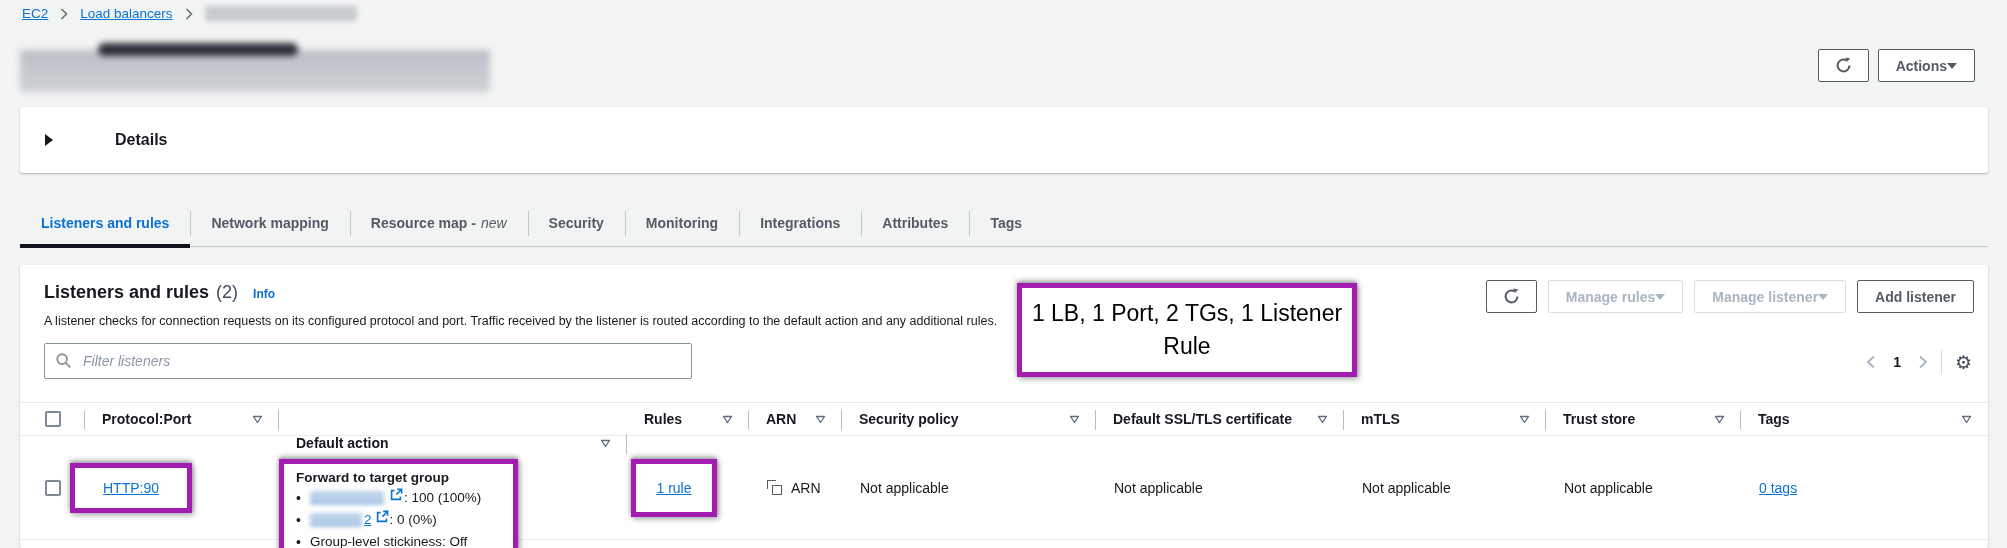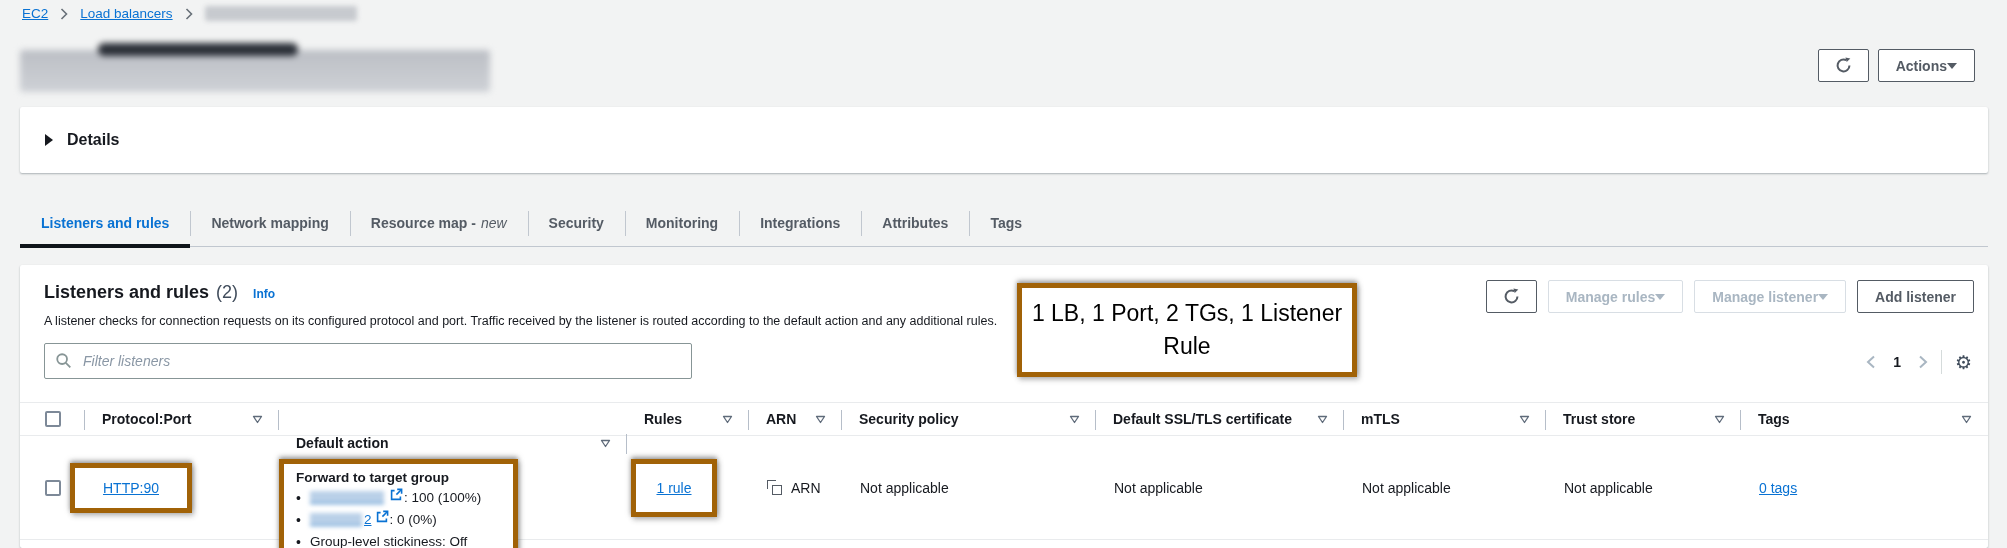--- a/index.html
+++ b/index.html
@@ -19,21 +19,21 @@
 
   
   .btn { display:inline-flex; align-items:center; justify-content:center; height:33px; padding:0 17px;
          background:#fff; border:1px solid #545b64; border-radius:2px; font-size:14px; font-weight:700; color:#545b64; cursor:pointer; white-space:nowrap; }
   .btn.icon-only { width:51px; padding:0; }
   .btn.disabled { color:#a9b6c2; border-color:#d8dee4; cursor:default; }
   .caret { width:0; height:0; border-left:5px solid transparent; border-right:5px solid transparent; border-top:6px solid currentColor; margin-top:1px; }
 
   
   .card { position:absolute; left:20px; width:1968px; background:#fff; border-radius:2px; box-shadow:0 1px 2px rgba(0,28,36,.3); }
-  .details-card { top:107px; height:66px; display:flex; align-items:center; padding:0 25px; }
+  .details-card { top:107px; height:66px; display:flex; align-items:center; padding:0 25px;gap:48px; }
   .details-title { font-size:16px; font-weight:700; margin-left:14px; }
   .tri-right { width:0; height:0; border-top:6px solid transparent; border-bottom:6px solid transparent; border-left:8px solid #16191f; }
 
   
   .tabs { position:absolute; left:20px; top:200px; width:1968px; height:47px; display:flex; border-bottom:1px solid #c1c7cf; }
   .tab { position:relative; display:flex; align-items:center; padding:0 21px; font-size:14px; font-weight:700; color:#545b64; cursor:pointer; white-space:nowrap; }
   .tab:not(:first-child)::before { content:''; position:absolute; left:0; top:11px; height:25px; width:1px; background:#c1c7cf; }
   .tab.active { color:#0972d3; }
   .tab.active::after { content:''; position:absolute; left:0; right:0; bottom:-2px; height:4px; background:#0f141a; }
   .tab .new { font-style:italic; font-weight:400; margin-left:5px; color:#545b64; }
@@ -74,21 +74,21 @@
   .c-arn  { width:93px;  }
   .c-sp   { width:254px; }
   .c-ssl  { width:248px; }
   .c-mtls { width:202px; }
   .c-ts   { width:195px; }
   .c-tags { width:247px; }
   .cb { width:16px; height:16px; border:2px solid #7d8998; border-radius:2px; background:#fff; cursor:pointer; }
   a.cell-link { color:#0972d3; text-decoration:underline; cursor:pointer; }
 
   
-  .redbox { border:5px solid #a16207; background:#fff; box-shadow:0 -2px 5px rgba(60,60,60,.55), 2px 3px 5px rgba(60,60,60,.3); }
+  .redbox { border:5px solid #a21caf; background:#fff; box-shadow:0 -2px 5px rgba(60,60,60,.55), 2px 3px 5px rgba(60,60,60,.3); }
   .pp-box { margin-left:-15px; width:122px; height:50px; display:flex; align-items:center; justify-content:center; padding:0; }
   .da-box { width:239px; padding:6px 10px 8px 12px; }
   .rule-box { margin-left:4px; width:86px; height:58px; display:flex; align-items:center; justify-content:center; }
 
   .da-title { font-size:13.5px; font-weight:700; margin-bottom:3px; }
   .da-list { list-style:none; }
   .da-list li { position:relative; padding-left:14px; font-size:13.5px; line-height:20px; margin-top:2px; display:flex; align-items:center; flex-wrap:nowrap; }
   .da-list li::before { content:'•'; position:absolute; left:0; font-size:14px; }
   .tg-blur { display:inline-block; height:13px; background:#b9d0e8; border-bottom:1.5px solid #2478c6; filter:blur(2px); margin-right:2px; }
   .tg-blur.w1 { width:74px; }

